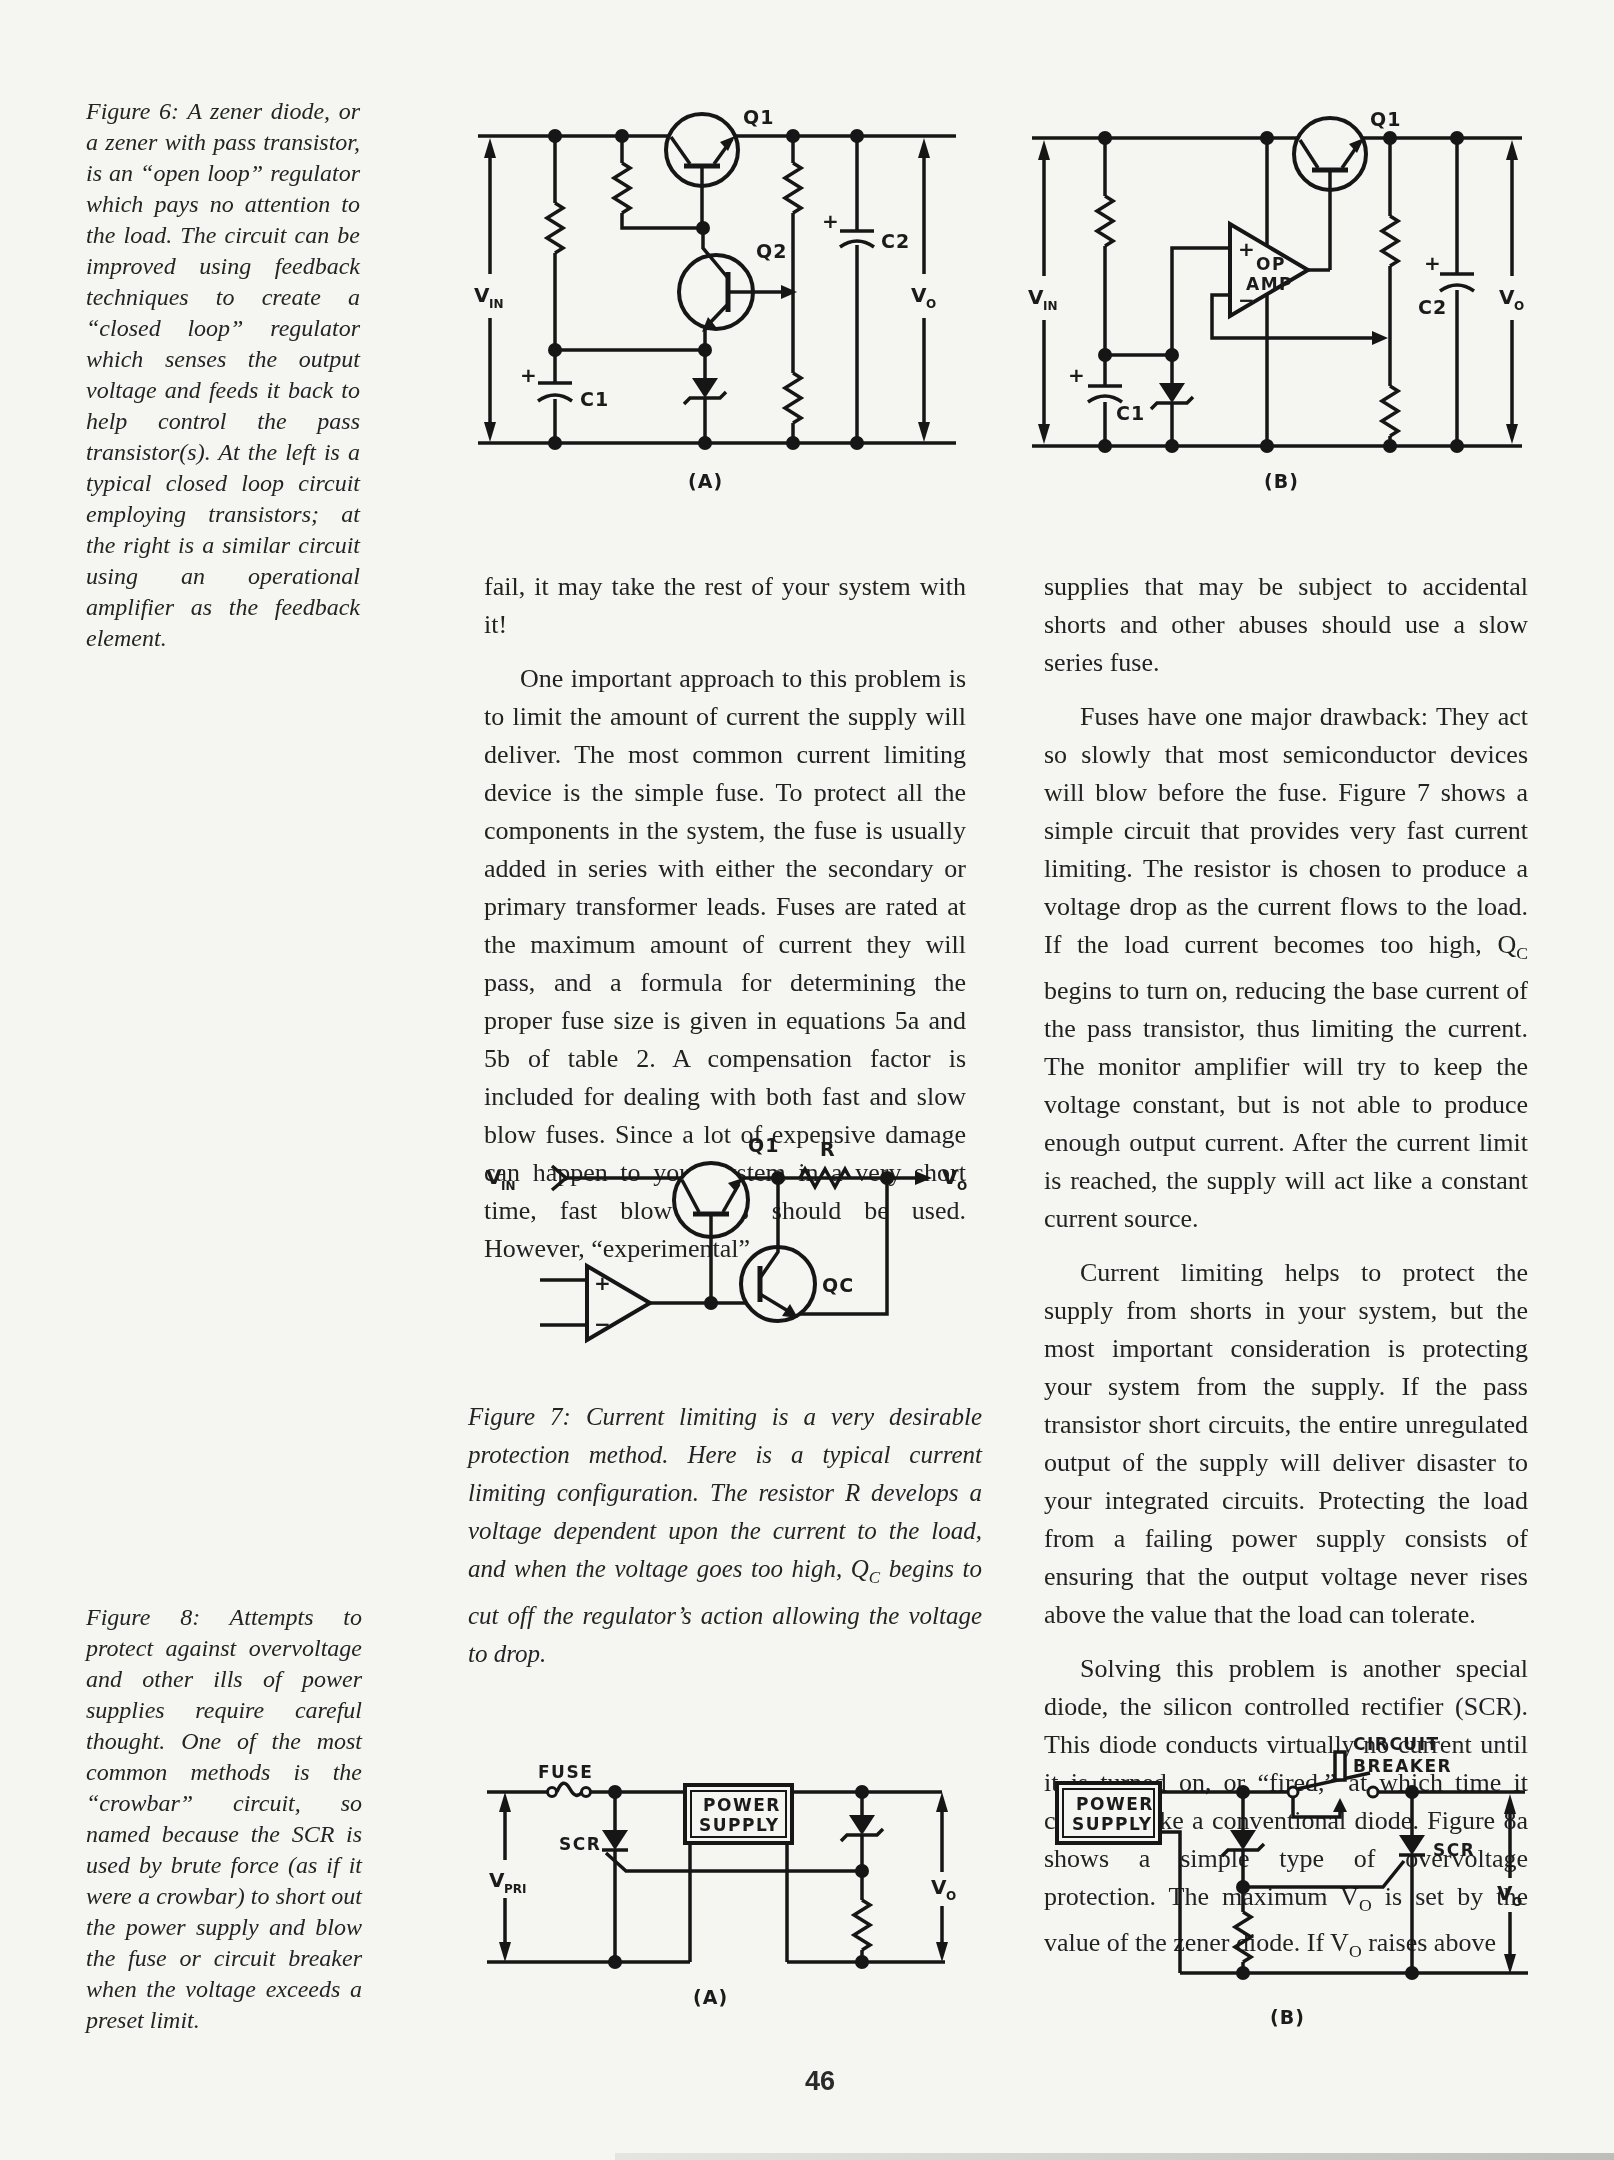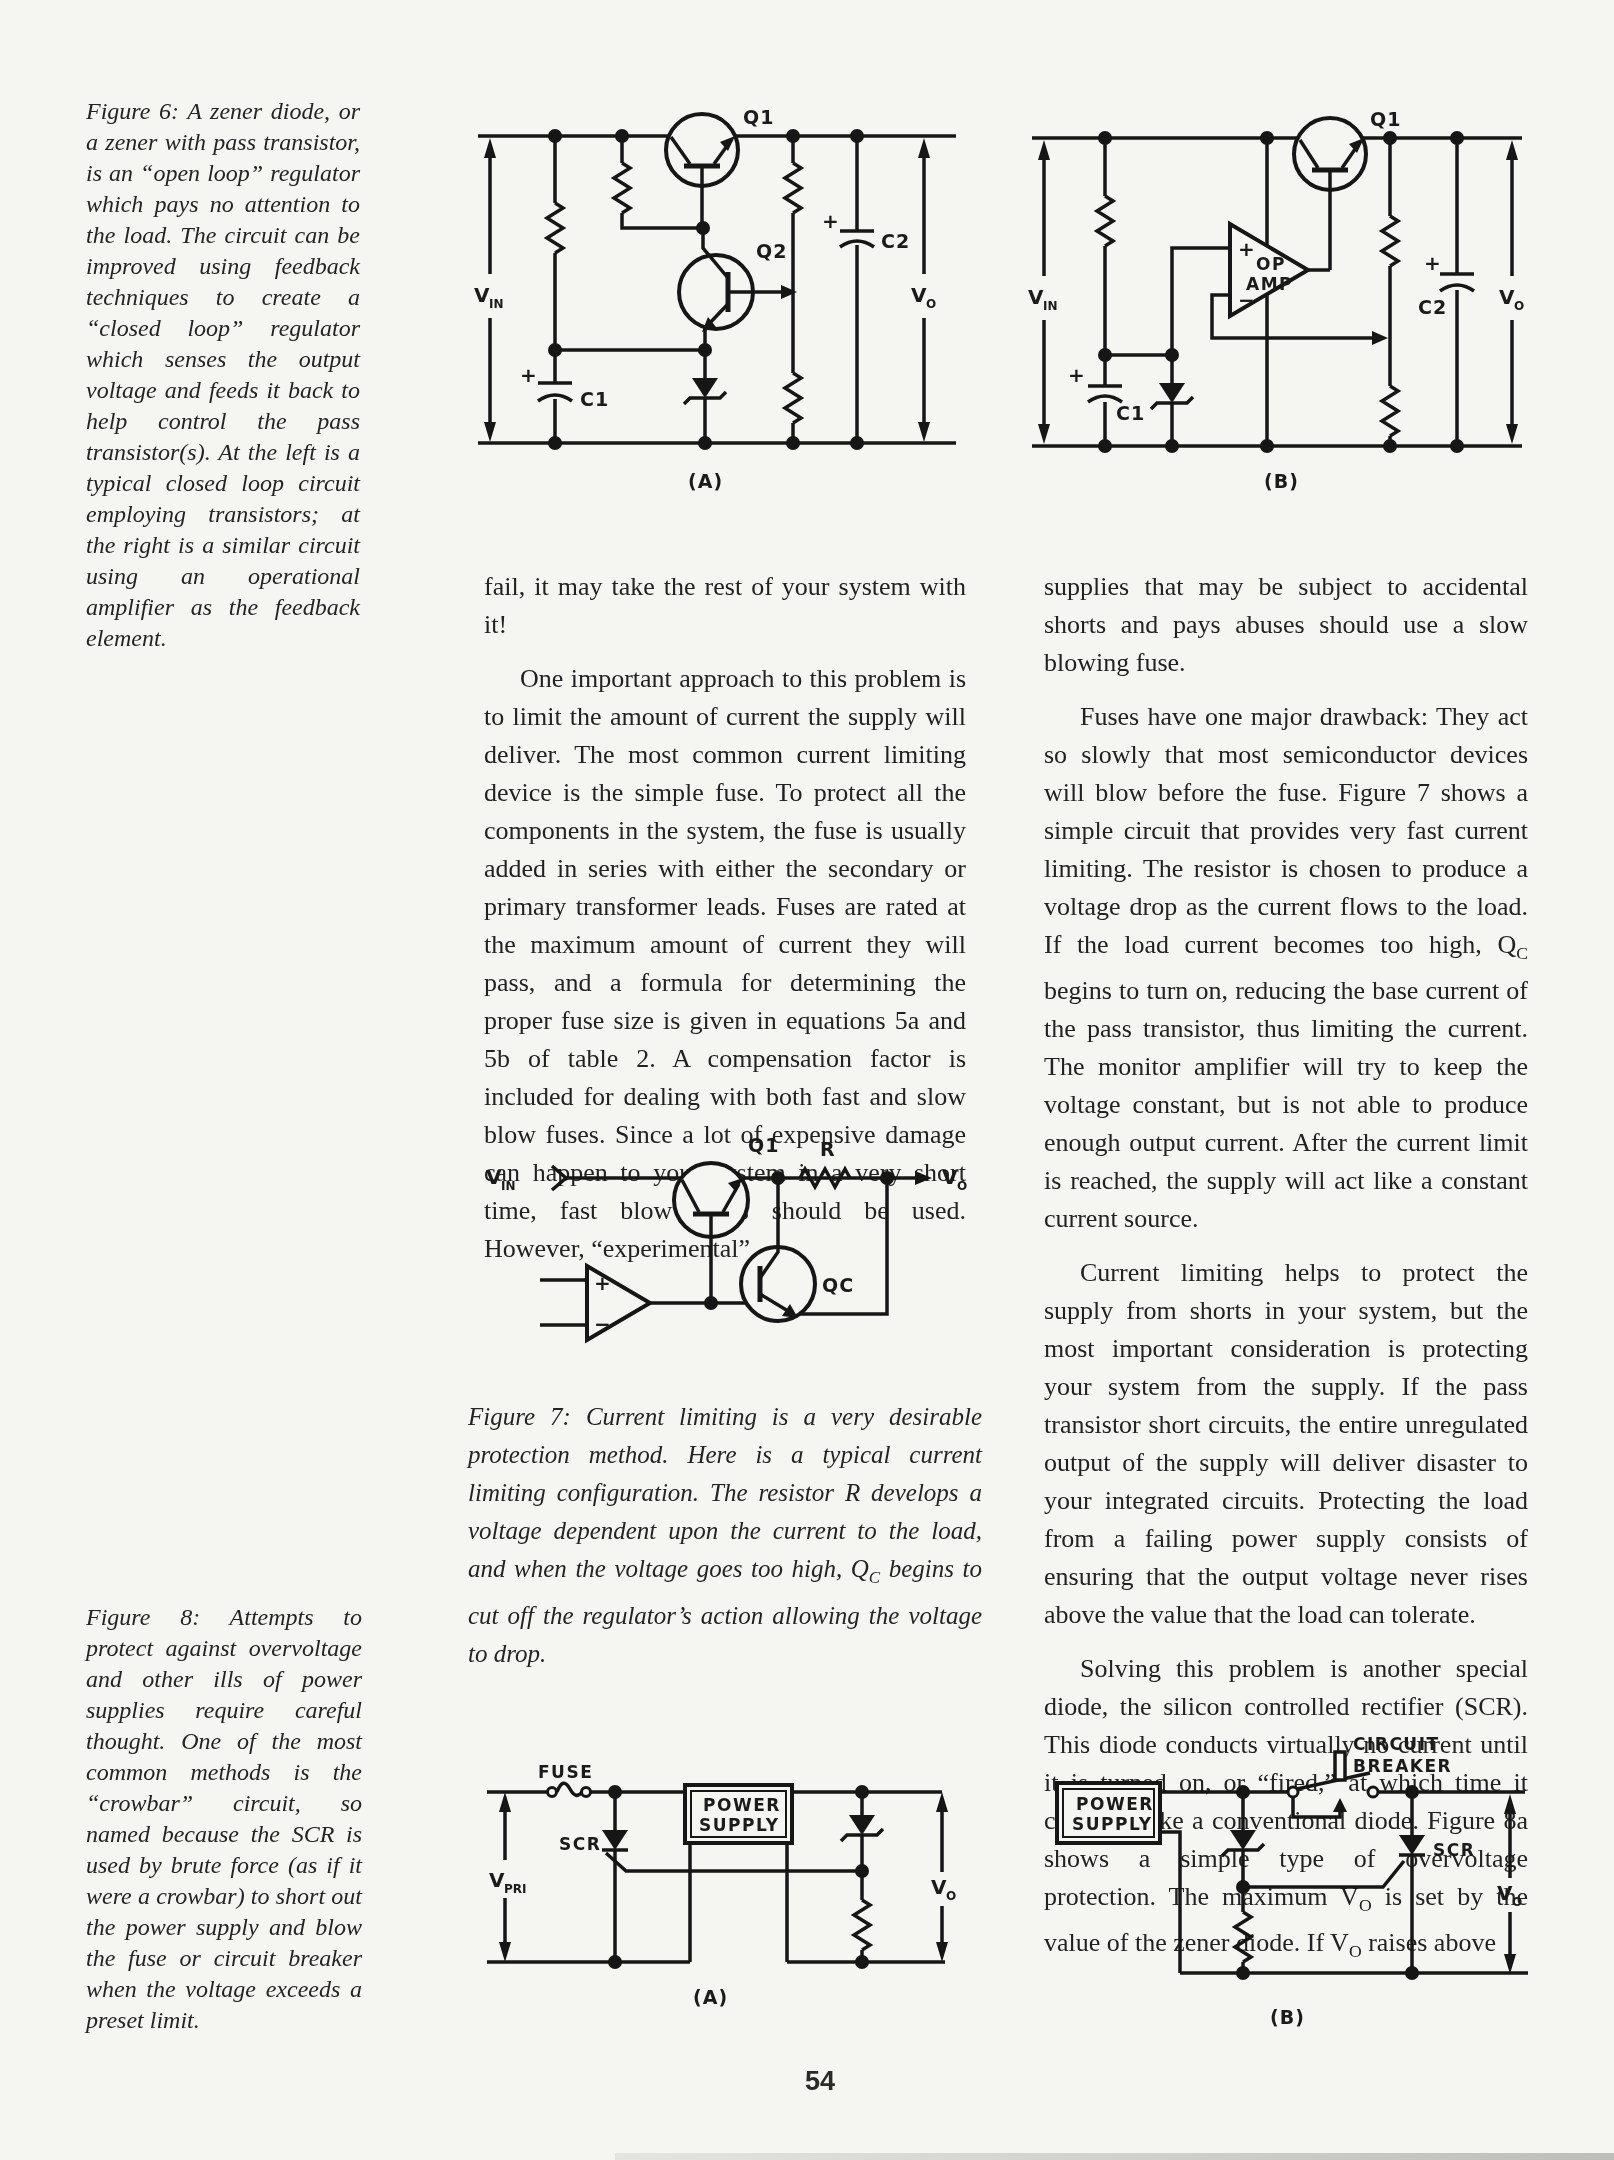--- a/index.html
+++ b/index.html
@@ -226,21 +226,21 @@
       <text class="lbl" x="244" y="400">(B)</text>
     </g>
   </svg>
 
   <div class="bodycol" style="left:468px;top:552px;width:514px;">
     <p>fail, it may take the rest of your system with it!</p>
     <p class="indent">One important approach to this problem is to limit the amount of current the supply will deliver. The most common current limiting device is the simple fuse. To protect all the components in the system, the fuse is usually added in series with either the secondary or primary transformer leads. Fuses are rated at the maximum amount of current they will pass, and a formula for determining the proper fuse size is given in equations 5a and 5b of table 2. A compensation factor is included for dealing with both fast and slow blow fuses. Since a lot of expensive damage can happen to your system in a very short time, fast blow fuses should be used. However, “experimental”</p>
   </div>
 
   <div class="bodycol" style="left:1028px;top:552px;width:516px;">
-    <p>supplies that may be subject to accidental shorts and pays abuses should use a slow blowing fuse.</p>
+    <p>supplies that may be subject to accidental shorts and other abuses should use a slow series fuse.</p>
     <p class="indent">Fuses have one major drawback: They act so slowly that most semiconductor devices will blow before the fuse. Figure 7 shows a simple circuit that provides very fast current limiting. The resistor is chosen to produce a voltage drop as the current flows to the load. If the load current becomes too high, Q<sub>C</sub> begins to turn on, reducing the base current of the pass transistor, thus limiting the current. The monitor amplifier will try to keep the voltage constant, but is not able to produce enough output current. After the current limit is reached, the supply will act like a constant current source.</p>
     <p class="indent">Current limiting helps to protect the supply from shorts in your system, but the most important consideration is protecting your system from the supply. If the pass transistor short circuits, the entire unregulated output of the supply will deliver disaster to your integrated circuits. Protecting the load from a failing power supply consists of ensuring that the output voltage never rises above the value that the load can tolerate.</p>
     <p class="indent">Solving this problem is another special diode, the silicon controlled rectifier (SCR). This diode conducts virtually no current until it is turned on, or “fired,” at which time it conducts like a conventional diode. Figure 8a shows a simple type of overvoltage protection. The maximum V<sub>O</sub> is set by the value of the zener diode. If V<sub>O</sub> raises above</p>
   </div>
 
   <svg style="left:460px;top:1118px;" width="520" height="270" viewBox="0 0 520 270">
     <g>
       <path class="wire" d="M92 48 L106 60 L92 72"></path>
       <path class="wire" d="M106 60 H221"></path>
       <path class="wire" d="M281 60 H427"></path>
@@ -413,17 +413,17 @@
     <g>
       <text class="lbl17" x="333" y="70">CIRCUIT</text>
       <text class="lbl17" x="333" y="92">BREAKER</text>
       <text class="lbl17" x="413" y="176">SCR</text>
       <text class="lblbig" x="477" y="220">V</text>
       <text class="lblsub" x="492" y="226">O</text>
       <text class="lbl" x="250" y="344">(B)</text>
     </g>
   </svg>
 
-  <div class="pagenum">54</div>
+  <div class="pagenum">46</div>
 
   <div class="scan-edge"></div>
 
 </div>
 
 </body></html>

